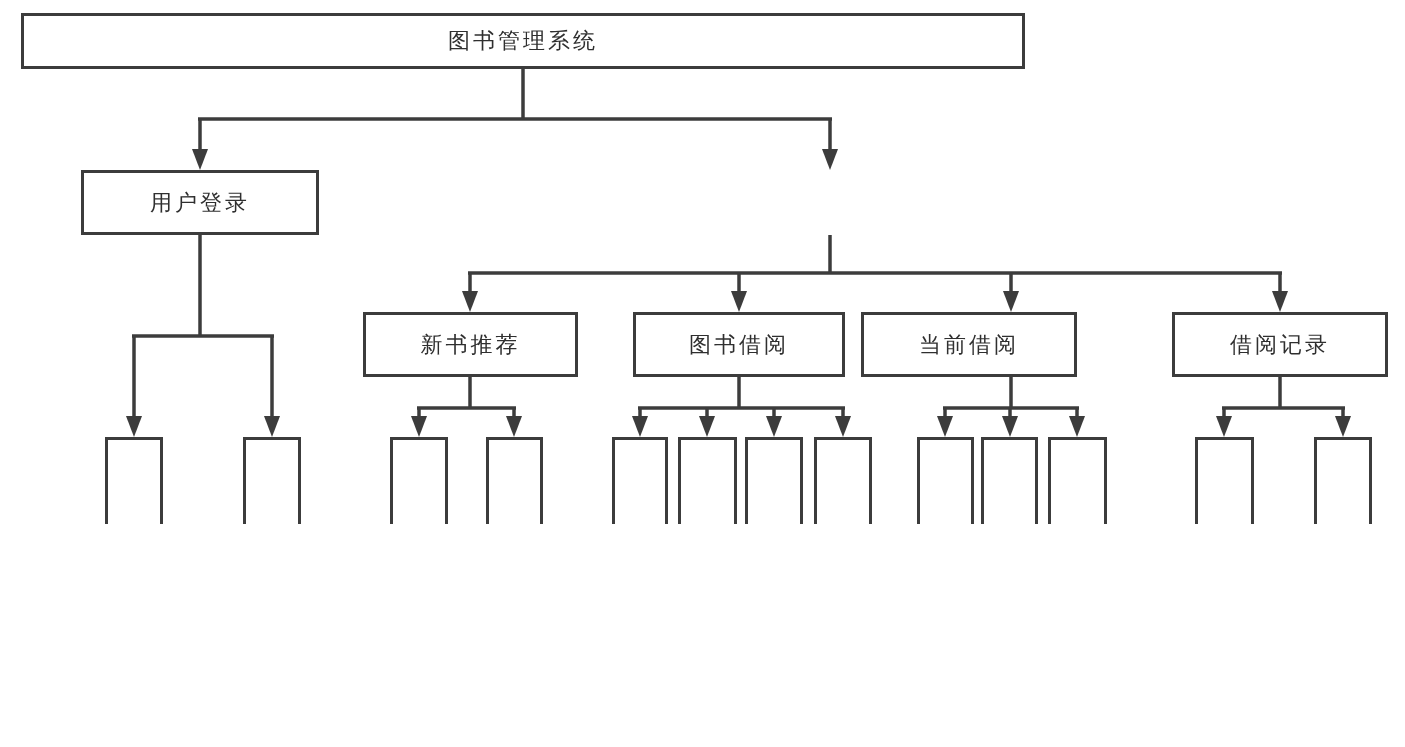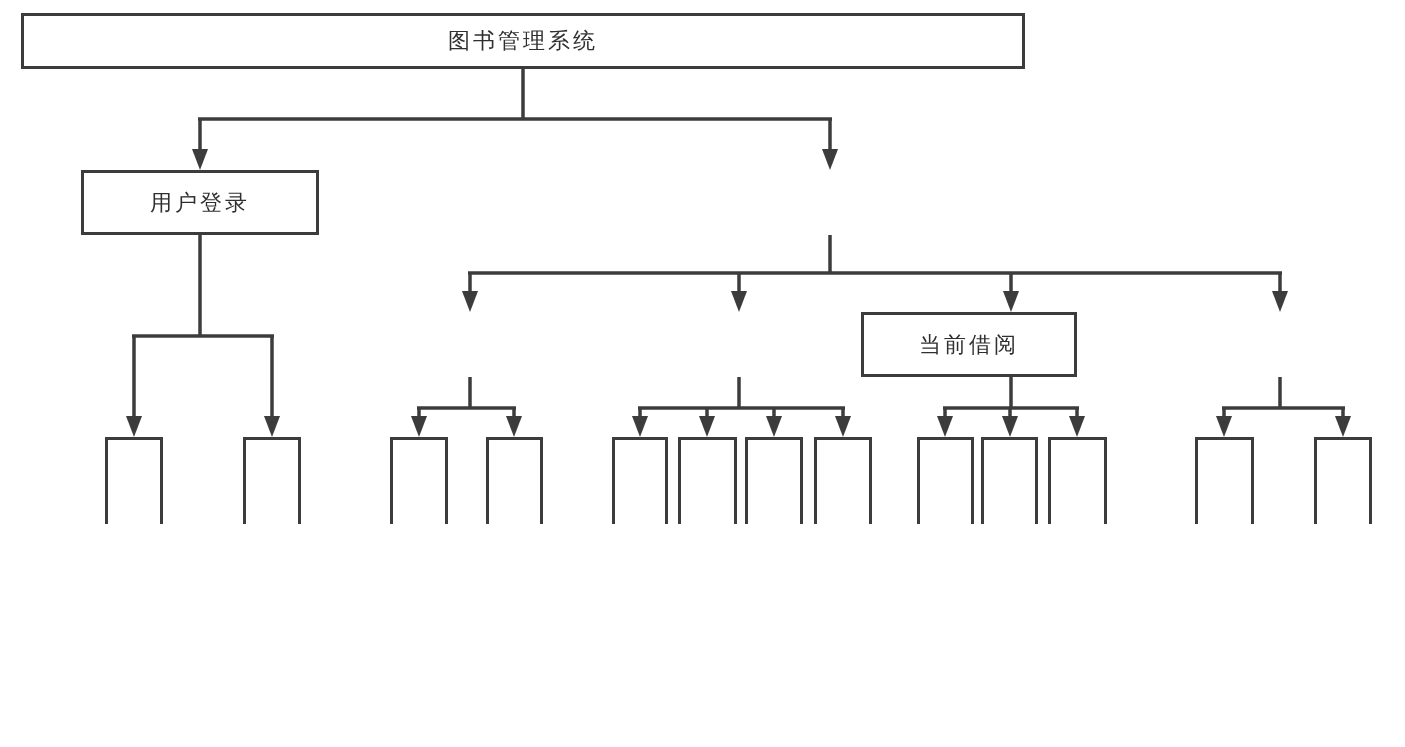--- a/index.html
+++ b/index.html
@@ -103,22 +103,31 @@
     </svg>
 
   <div class="node h" style="left:21px;top:13px;width:1004px;height:56px">
     <span class="label">图书管理系统</span>
   </div>
 
   <div class="node h" style="left:81px;top:170px;width:238px;height:65px">
     <span class="label">用户登录</span>
   </div>
 
+  <div class="node h" style="left:363px;top:312px;width:215px;height:65px">
+    <span class="label">新书推荐</span>
+  </div>
+  <div class="node h" style="left:633px;top:312px;width:212px;height:65px">
+    <span class="label">图书借阅</span>
+  </div>
   <div class="node h" style="left:861px;top:312px;width:216px;height:65px">
     <span class="label">当前借阅</span>
+  </div>
+  <div class="node h" style="left:1172px;top:312px;width:216px;height:65px">
+    <span class="label">借阅记录</span>
   </div>
 
   <div class="node v" style="left:105px;top:437px;width:58px;height:298px">
     <span class="label">用户登录</span>
   </div>
   <div class="node v" style="left:243px;top:437px;width:58px;height:298px">
     <span class="label">注销登录</span>
   </div>
 
   <div class="node v" style="left:390px;top:437px;width:58px;height:298px">

